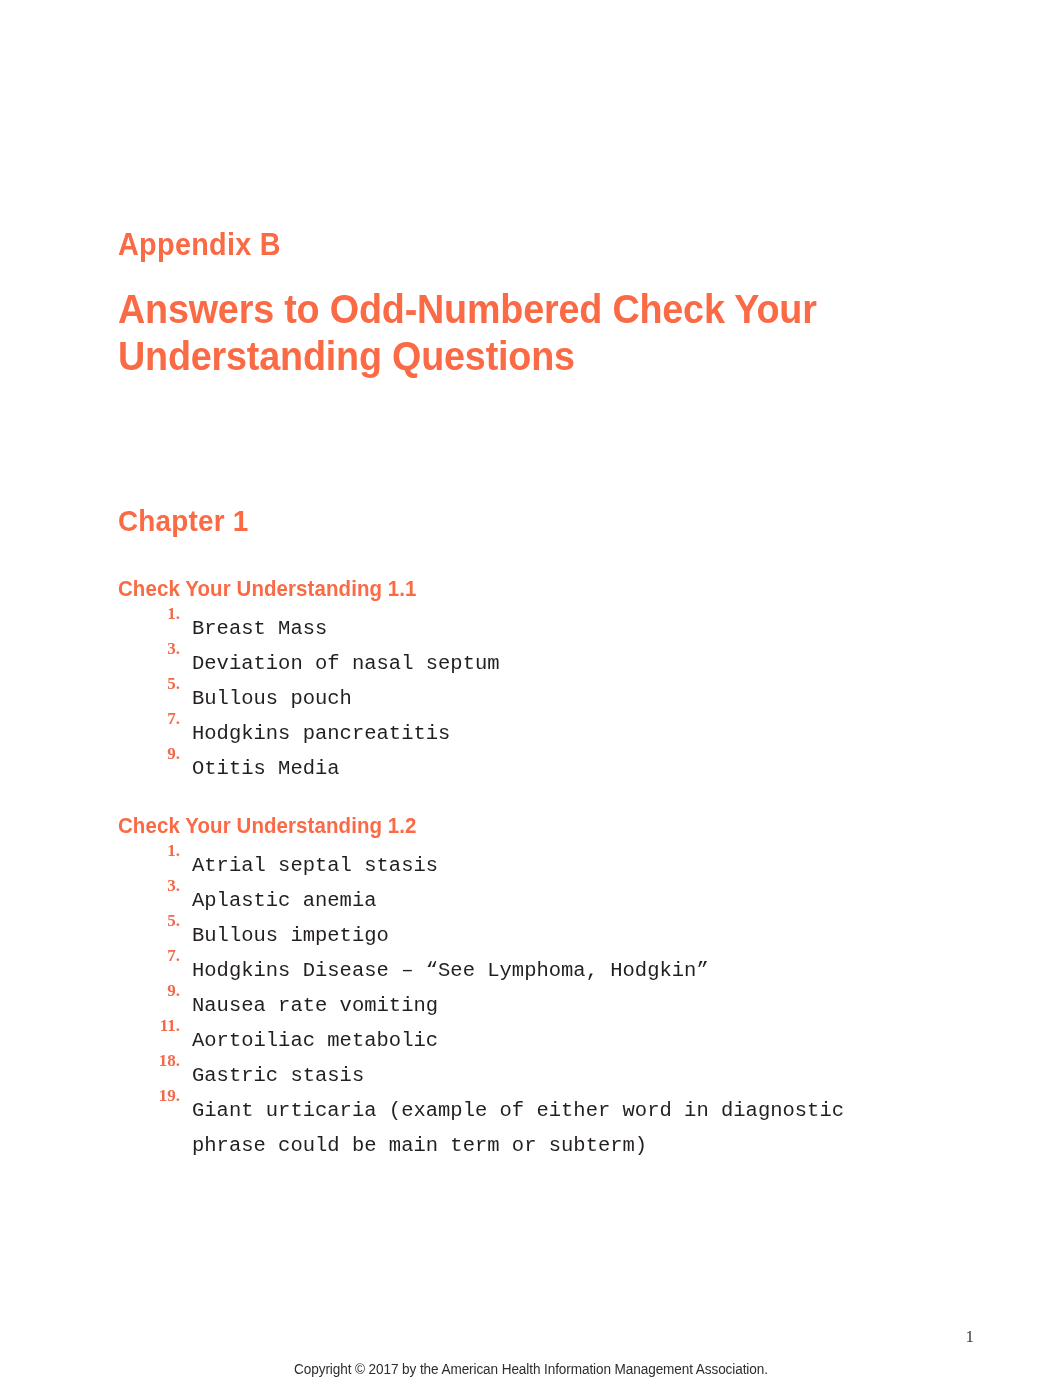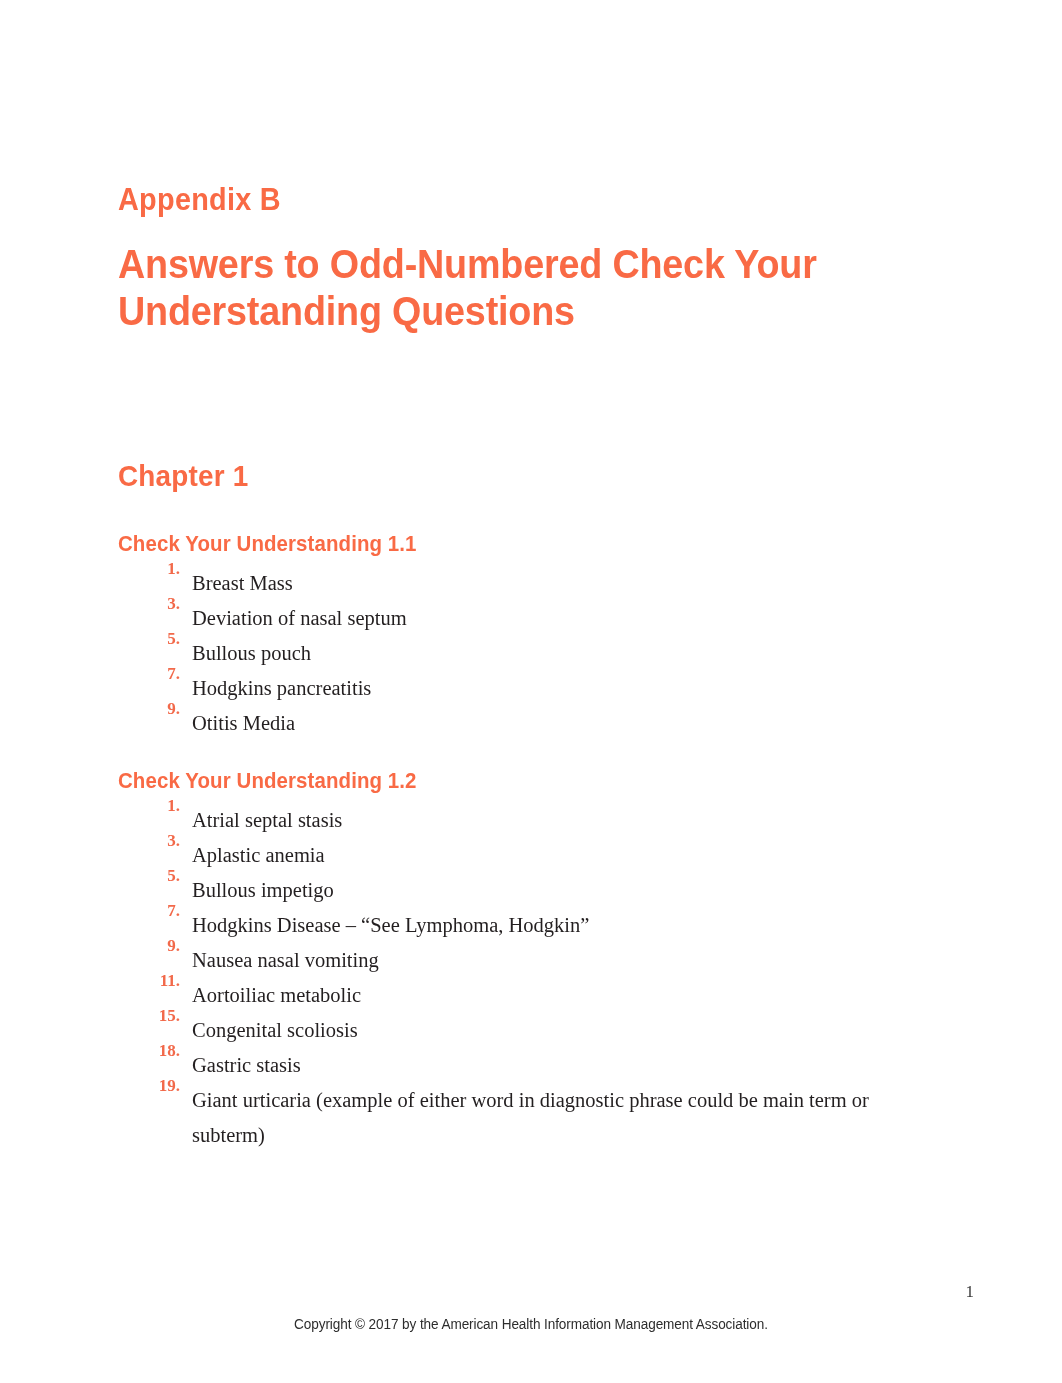--- a/index.html
+++ b/index.html
@@ -13,20 +13,21 @@
     position: relative;
     overflow: hidden;
     font-family: "Liberation Serif", "DejaVu Serif", serif;
     -webkit-font-smoothing: antialiased;
   }
 
   .page {
     position: absolute;
     inset: 0;
     background: #ffffff;
+    margin-top: 45px;
   }
 
   
   .appendix-label {
     position: absolute;
     left: 118px;
     top: 183px;
     font-family: "Liberation Sans Narrow", "Liberation Sans", sans-serif;
     font-weight: bold;
     font-size: 31px;
@@ -108,21 +109,21 @@
     text-align: right;
     font-family: "Liberation Serif", "DejaVu Serif", serif;
     font-weight: bold;
     font-size: 17px;
     line-height: 1;
     color: #f2694a;
   }
 
   .item-text {
     display: block;
-    font-family: Liberation Serif, serif;
+    font-family: Liberation Mono, monospace;
     font-size: 20.5px;
     line-height: 35px;
     color: #231f20;
     text-align: left;
     max-width: 737px;
   }
 
   
   .page-number {
     position: absolute;
@@ -198,31 +199,27 @@
     <div class="answer-item">
       <span class="item-number">5.</span>
       <span class="item-text">Bullous impetigo</span>
     </div>
     <div class="answer-item">
       <span class="item-number">7.</span>
       <span class="item-text">Hodgkins Disease – “See Lymphoma, Hodgkin”</span>
     </div>
     <div class="answer-item">
       <span class="item-number">9.</span>
-      <span class="item-text">Nausea nasal vomiting</span>
+      <span class="item-text">Nausea rate vomiting</span>
     </div>
     <div class="answer-item">
       <span class="item-number">11.</span>
       <span class="item-text">Aortoiliac metabolic</span>
     </div>
     <div class="answer-item">
-      <span class="item-number">15.</span>
-      <span class="item-text">Congenital scoliosis</span>
-    </div>
-    <div class="answer-item">
       <span class="item-number">18.</span>
       <span class="item-text">Gastric stasis</span>
     </div>
     <div class="answer-item">
       <span class="item-number">19.</span>
       <span class="item-text">Giant urticaria (example of either word in diagnostic phrase could be main term or subterm)</span>
     </div>
   </div>
 
   <div class="page-number">1</div>

